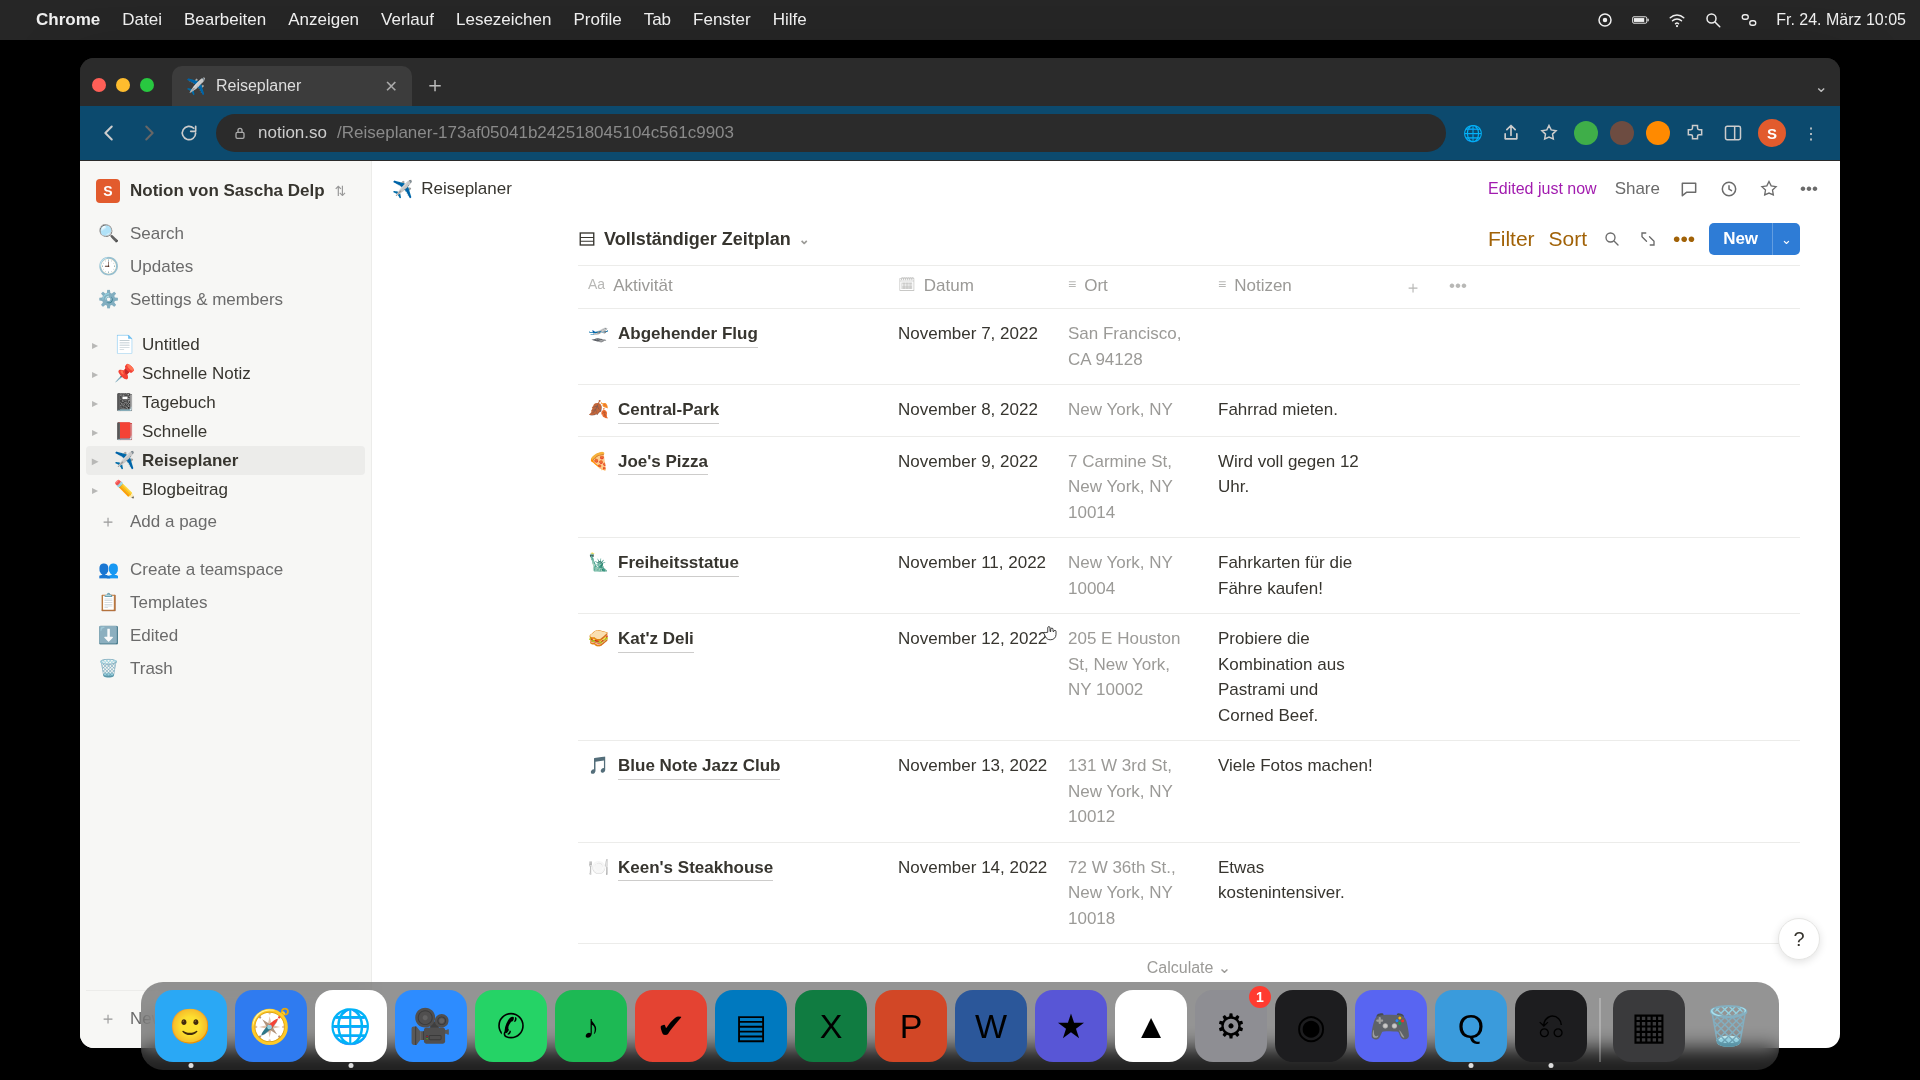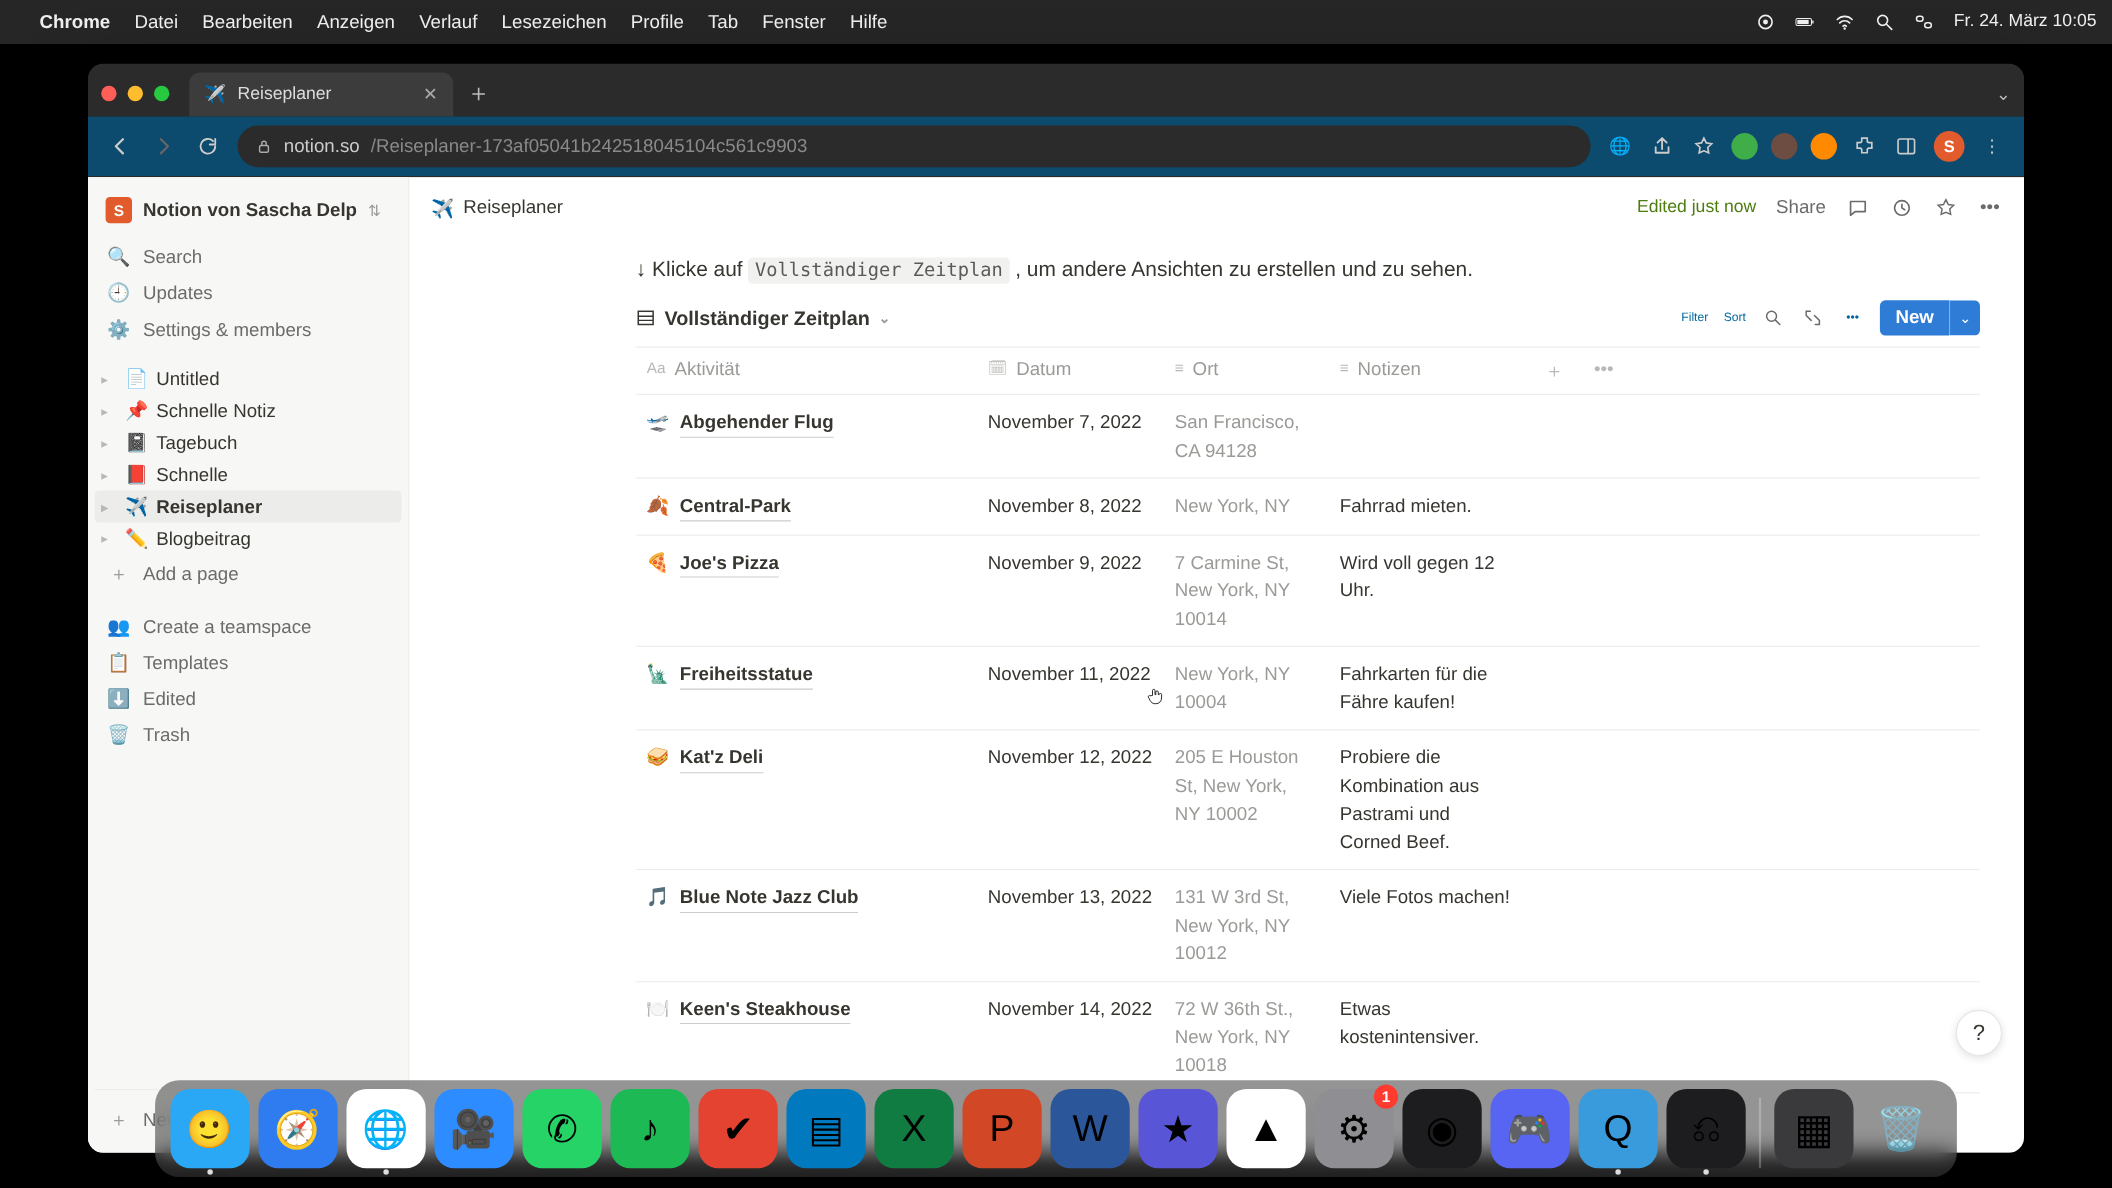--- a/index.html
+++ b/index.html
@@ -48,31 +48,31 @@
 .page-item .caret { color:#b8b8b6; width:14px; font-size:12px; }
 .page-item .pico { width:20px; text-align:center; }
 .page-item.active { background:#ececea; font-weight:600; }
 .sidebar .bottom { margin-top:auto; border-top:1px solid #ececea; padding-top:10px; }
 
 .main { flex:1; display:flex; flex-direction:column; }
 .topbar { height:56px; display:flex; align-items:center; padding:0 20px; gap:12px; color:#37352f; font-size:17px; }
 .crumb { display:flex; align-items:center; gap:8px; }
 .topbar .spacer { flex:1; }
 .top-actions { display:flex; align-items:center; gap:18px; color:#6b6b6b; }
-.top-actions .edited { color:#4d7c0f; font-size:16px; }
+.top-actions .edited { color:#a21caf; font-size:16px; }
 .top-actions .ico { width:22px; height:22px; display:flex; align-items:center; justify-content:center; }
 
 .content { flex:1; overflow:auto; padding: 0 0 0 0; position:relative; }
 .hint-row { padding: 18px 40px 10px 206px; color:#37352f; font-size:19px; }
 .hint-row .code { font-family: ui-monospace, Menlo, monospace; background:#f1f1ef; padding:2px 6px; border-radius:4px; color:#5a5a57; font-size:17px; }
 .db-toolbar { display:flex; align-items:center; padding: 6px 40px 0 206px; gap:14px; }
 .db-view { display:flex; align-items:center; gap:8px; font-weight:600; color:#37352f; font-size:18px; }
 .db-view .chev { color:#9b9a97; font-size:13px; }
 .db-toolbar .spacer { flex:1; }
-.db-act { color:#0369a1; font-size:11px; display:flex; align-items:center; gap:6px; cursor:pointer; }
+.db-act { color:#a16207; font-size:21px; display:flex; align-items:center; gap:6px; cursor:pointer; }
 .db-act.ico-only { width:22px; justify-content:center; }
 .new-btn { display:flex; align-items:stretch; }
 .new-btn .main-b { background:#2e7cd6; color:#fff; padding:6px 14px; border-radius:5px 0 0 5px; font-weight:600; font-size:17px; }
 .new-btn .drop-b { background:#2e7cd6; color:#fff; padding:6px 8px; border-radius:0 5px 5px 0; border-left:1px solid rgba(255,255,255,0.25); font-size:13px; display:flex; align-items:center; }
 
 .table { margin: 10px 40px 0 206px; font-size:17px; color:#37352f; }
 .thead, .trow { display:grid; grid-template-columns: 310px 170px 150px 180px 50px 40px; align-items:flex-start; }
 .thead { color:#9b9a97; border-top:1px solid #ececea; border-bottom:1px solid #ececea; height:44px; }
 .th { display:flex; align-items:flex-start; gap:8px; padding:10px 10px; }
 .th .hico { color:#b8b8b6; font-size:14px; }
@@ -332,23 +332,20 @@
             <span class="ico">
                 <svg viewBox="0 0 24 24" width="20" height="20">
                   <path d="M12 3l2.6 5.3 5.9.9-4.3 4.1 1 5.8L12 16.9 6.8 19.1l1-5.8L3.5 9.2l5.9-.9z" fill="none" stroke="#6b6b6b" stroke-width="1.6"></path>
                 </svg>
               </span>
             <span class="ico">•••</span>
           </div>
         </div>
 
         <div class="content">
-          <div class="hint-row">
-            <span>↓ Klicke auf </span><span class="code">Vollständiger Zeitplan</span><span> , um andere Ansichten zu erstellen und zu sehen.</span>
-          </div>
 
           <div class="db-toolbar">
             <div class="db-view">
               <span>
                   <svg viewBox="0 0 24 24" width="18" height="18">
                     <rect x="3" y="4" width="18" height="16" fill="none" stroke="#37352f" stroke-width="1.8"></rect>
                     <line x1="3" y1="10" x2="21" y2="10" stroke="#37352f" stroke-width="1.6"></line>
                     <line x1="3" y1="15" x2="21" y2="15" stroke="#37352f" stroke-width="1.6"></line>
                   </svg>
                 </span>

